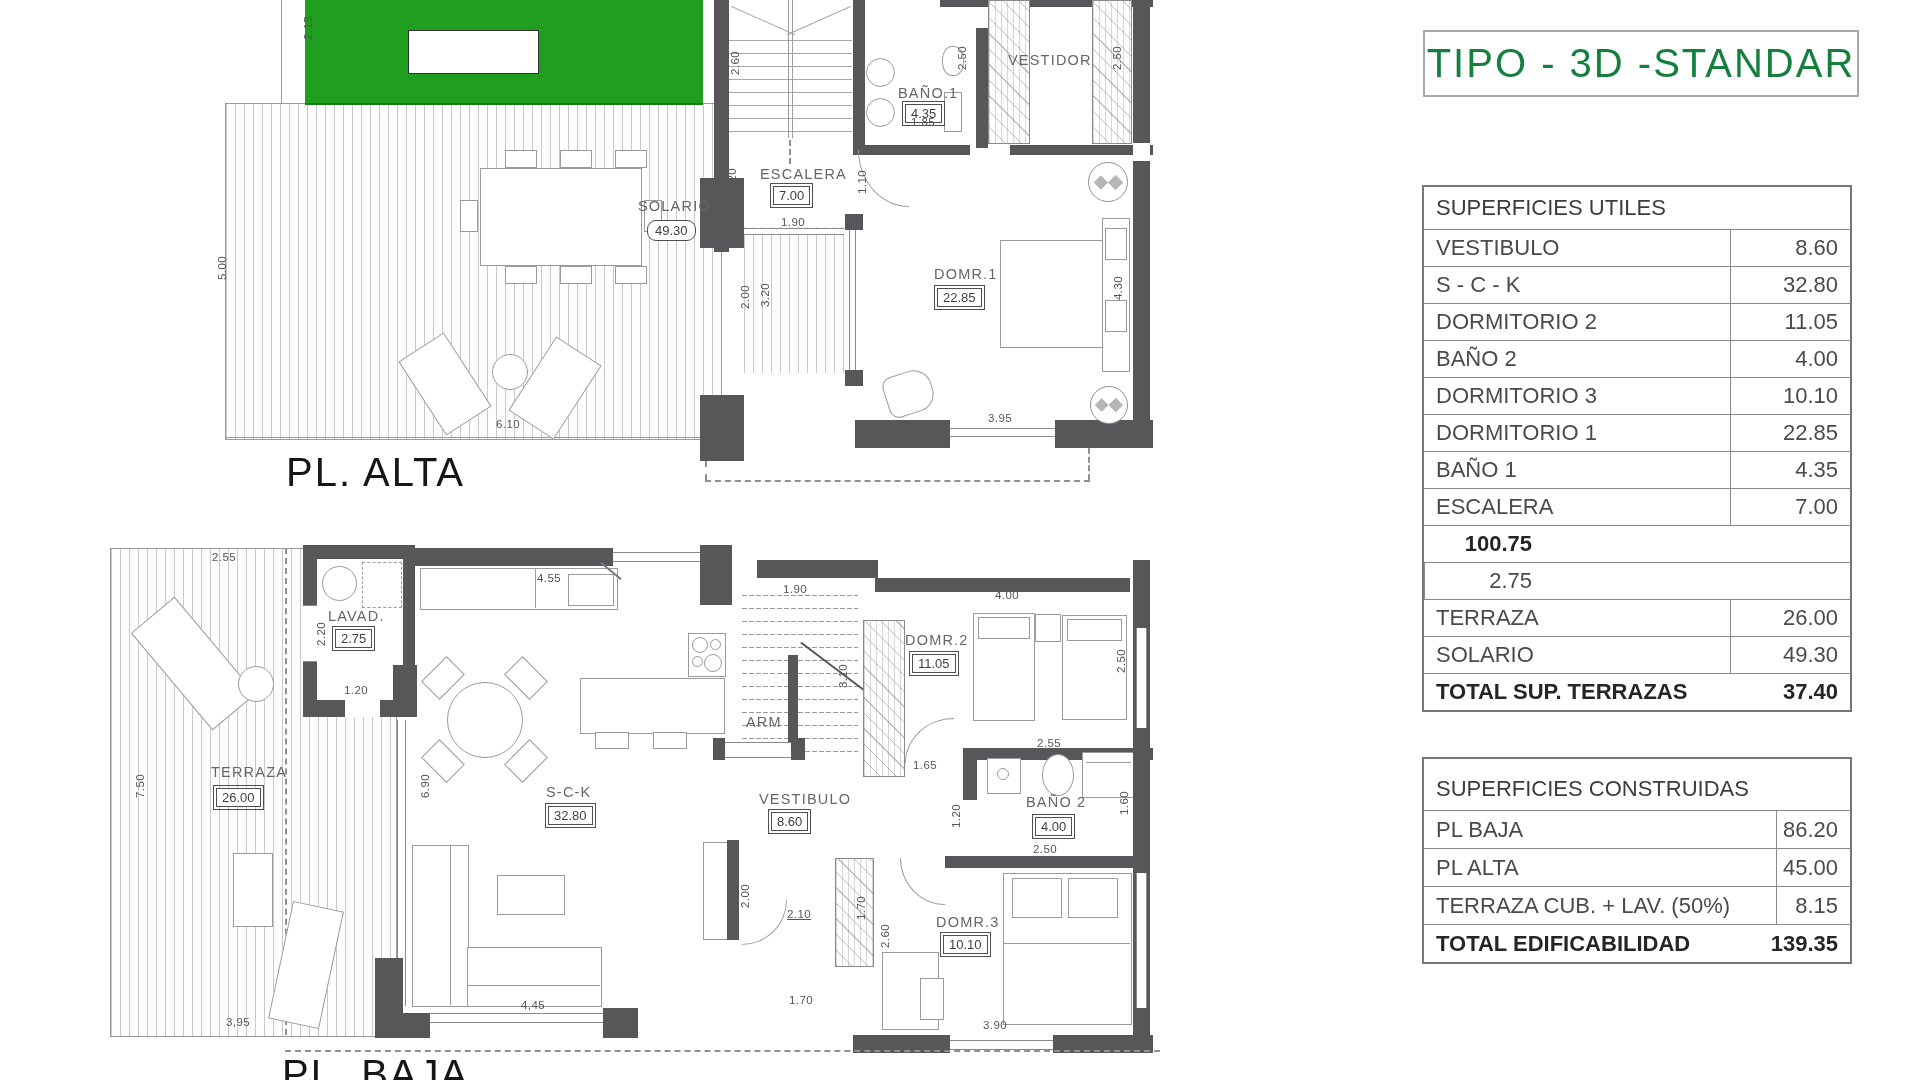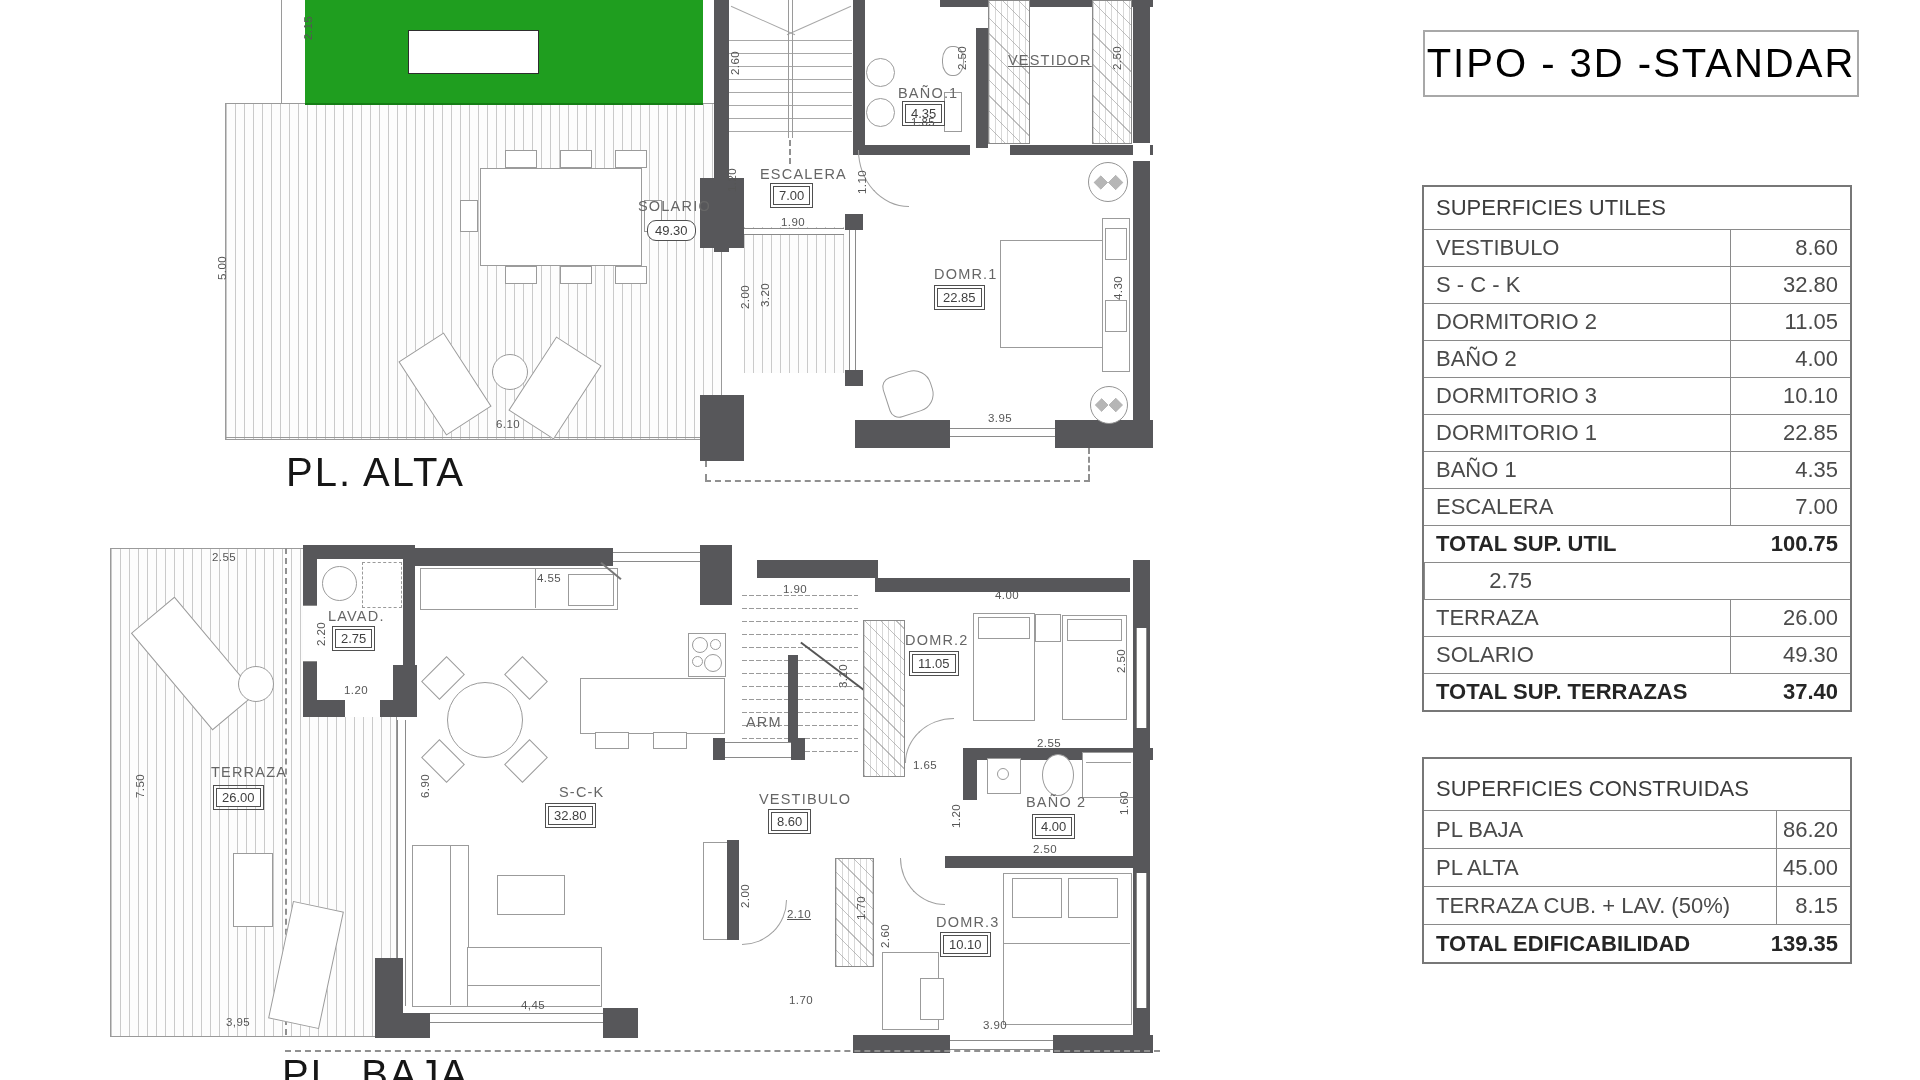--- a/index.html
+++ b/index.html
@@ -32,21 +32,21 @@
   .dashv{position:absolute;border-left:2px dashed #909090;}
   .thinline{position:absolute;background:#9a9a9a;}
   .arc{position:absolute;border:1px solid #a0a0a0;background:transparent;}
   .rose{position:absolute;border:1px solid #949494;border-radius:50%;background:#fff;
         display:flex;align-items:center;justify-content:center;}
   .rose>i{display:block;width:55%;height:55%;transform:rotate(45deg);opacity:.65;
         background:conic-gradient(#8f8f8f 0 25%,#fff 0 50%,#8f8f8f 0 75%,#fff 0);}
   .green{position:absolute;background:#1f9e1f;border-bottom:2px solid #157d15;}
   
   .titlebox{position:absolute;left:1423px;top:30px;width:432px;height:63px;border:2px solid #a8a8a8;
-        display:flex;align-items:center;justify-content:center;font-size:40px;color:#000000;
+        display:flex;align-items:center;justify-content:center;font-size:40px;color:#15803d;
         letter-spacing:2px;background:#fff;text-align:right;}
   .dtable{position:absolute;left:1422px;width:430px;border:2px solid #777;background:#fff;
         box-sizing:border-box;}
   .dtable .hrow{display:flex;align-items:center;padding-left:12px;font-size:22px;color:#3c3c3c;
         box-sizing:border-box;}
   .dtable .row{display:flex;border-top:1px solid #8a8a8a;box-sizing:border-box;}
   .dtable .lbl{flex:1;display:flex;align-items:center;padding-left:12px;font-size:22px;color:#4a4a4a;
         box-sizing:border-box;white-space:nowrap;}
   .dtable .val{display:flex;align-items:center;justify-content:flex-end;padding-right:12px;
         font-size:22px;color:#4a4a4a;border-left:1px solid #8a8a8a;box-sizing:border-box;}
@@ -131,21 +131,21 @@
   <div class="dashv" style="left:1088px;top:448px;height:32px;"></div>
   <div class="dashv" style="left:705px;top:461px;height:19px;"></div>
   <div class="plan-title" style="left:286px;top:450px;">PL. ALTA</div>
   <div id="alta-labels" class="abs" style="left:0;top:0;">
       <div class="room-label" style="left: 638px; top: 198px;">SOLARIO</div>
       <div class="vbox rnd" style="left: 647px; top: 220px;">49.30</div>
       <div class="room-label" style="left: 760px; top: 166px;">ESCALERA</div>
       <div class="vbox" style="left: 773px; top: 186px;">7.00</div>
       <div class="room-label" style="left: 898px; top: 85px;">BAÑO.1</div>
       <div class="vbox" style="left: 905px; top: 104px;">4.35</div>
-      <div class="room-label" style="left: 1008px; top: 52px; text-decoration: underline;">VESTIDOR</div>
+      <div class="room-label" style="left: 1008px; top: 52px;">VESTIDOR</div>
       <div class="room-label" style="left: 934px; top: 266px; text-align: right;">DOMR.1</div>
       <div class="vbox" style="left: 937px; top: 288px;">22.85</div>
       <div class="dim rot" style="left: 296px; top: 22px;">2.15</div>
       <div class="dim rot" style="left: 210px; top: 262px;">5.00</div>
       <div class="dim" style="left: 496px; top: 418px;">6.10</div>
       <div class="dim rot" style="left: 723px; top: 57px;">2.60</div>
       <div class="dim rot" style="left: 720px; top: 174px;">1.20</div>
       <div class="dim" style="left: 781px; top: 216px;">1.90</div>
       <div class="dim rot" style="left: 850px; top: 176px;">1.10</div>
       <div class="dim" style="left: 911px; top: 116px;">1.85</div>
@@ -262,21 +262,21 @@
   <div class="winv" style="left:1136px;top:628px;width:9px;height:100px;"></div>
   <div class="winv" style="left:1136px;top:873px;width:9px;height:135px;"></div>
 
   <div class="dashh" style="left:285px;top:1050px;width:875px;"></div>
   <div class="plan-title" style="left:282px;top:1052px;">PL. BAJA</div>
   <div id="baja-labels" class="abs" style="left:0;top:0;">
         <div class="room-label" style="left: 211px; top: 764px;">TERRAZA</div>
         <div class="vbox" style="left: 216px; top: 788px;">26.00</div>
         <div class="room-label" style="left: 328px; top: 608px;">LAVAD.</div>
         <div class="vbox" style="left: 335px; top: 629px;">2.75</div>
-        <div class="room-label" style="left: 546px; top: 784px; margin-left: 13px;">S-C-K</div>
+        <div class="room-label" style="left: 546px; top: 784px;">S-C-K</div>
         <div class="vbox" style="left: 548px; top: 806px;">32.80</div>
         <div class="room-label" style="left: 759px; top: 791px;">VESTIBULO</div>
         <div class="vbox" style="left: 771px; top: 812px;">8.60</div>
         <div class="room-label" style="left: 746px; top: 714px;">ARM</div>
         <div class="room-label" style="left: 905px; top: 632px;">DOMR.2</div>
         <div class="vbox" style="left: 912px; top: 654px;">11.05</div>
         <div class="room-label" style="left: 1026px; top: 794px;">BAÑO 2</div>
         <div class="vbox" style="left: 1035px; top: 817px;">4.00</div>
         <div class="room-label" style="left: 936px; top: 914px;">DOMR.3</div>
         <div class="vbox" style="left: 943px; top: 935px;">10.10</div>
@@ -337,21 +337,20 @@
       </div>
       <div class="row" style="height: 37px;">
         <div class="lbl">BAÑO 1</div>
         <div class="val" style="width: 120px;">4.35</div>
       </div>
       <div class="row" style="height: 37px;">
         <div class="lbl">ESCALERA</div>
         <div class="val" style="width: 120px;">7.00</div>
       </div>
       <div class="row total" style="height: 37px;">
-        <div class="lbl">TOTAL SUP. UTIL</div>
         <div class="val" style="width: 120px;">100.75</div>
       </div>
       <div class="row" style="height: 37px;">
         <div class="val" style="width: 120px;">2.75</div>
       </div>
       <div class="row" style="height: 37px;">
         <div class="lbl">TERRAZA</div>
         <div class="val" style="width: 120px;">26.00</div>
       </div>
       <div class="row" style="height: 37px;">

